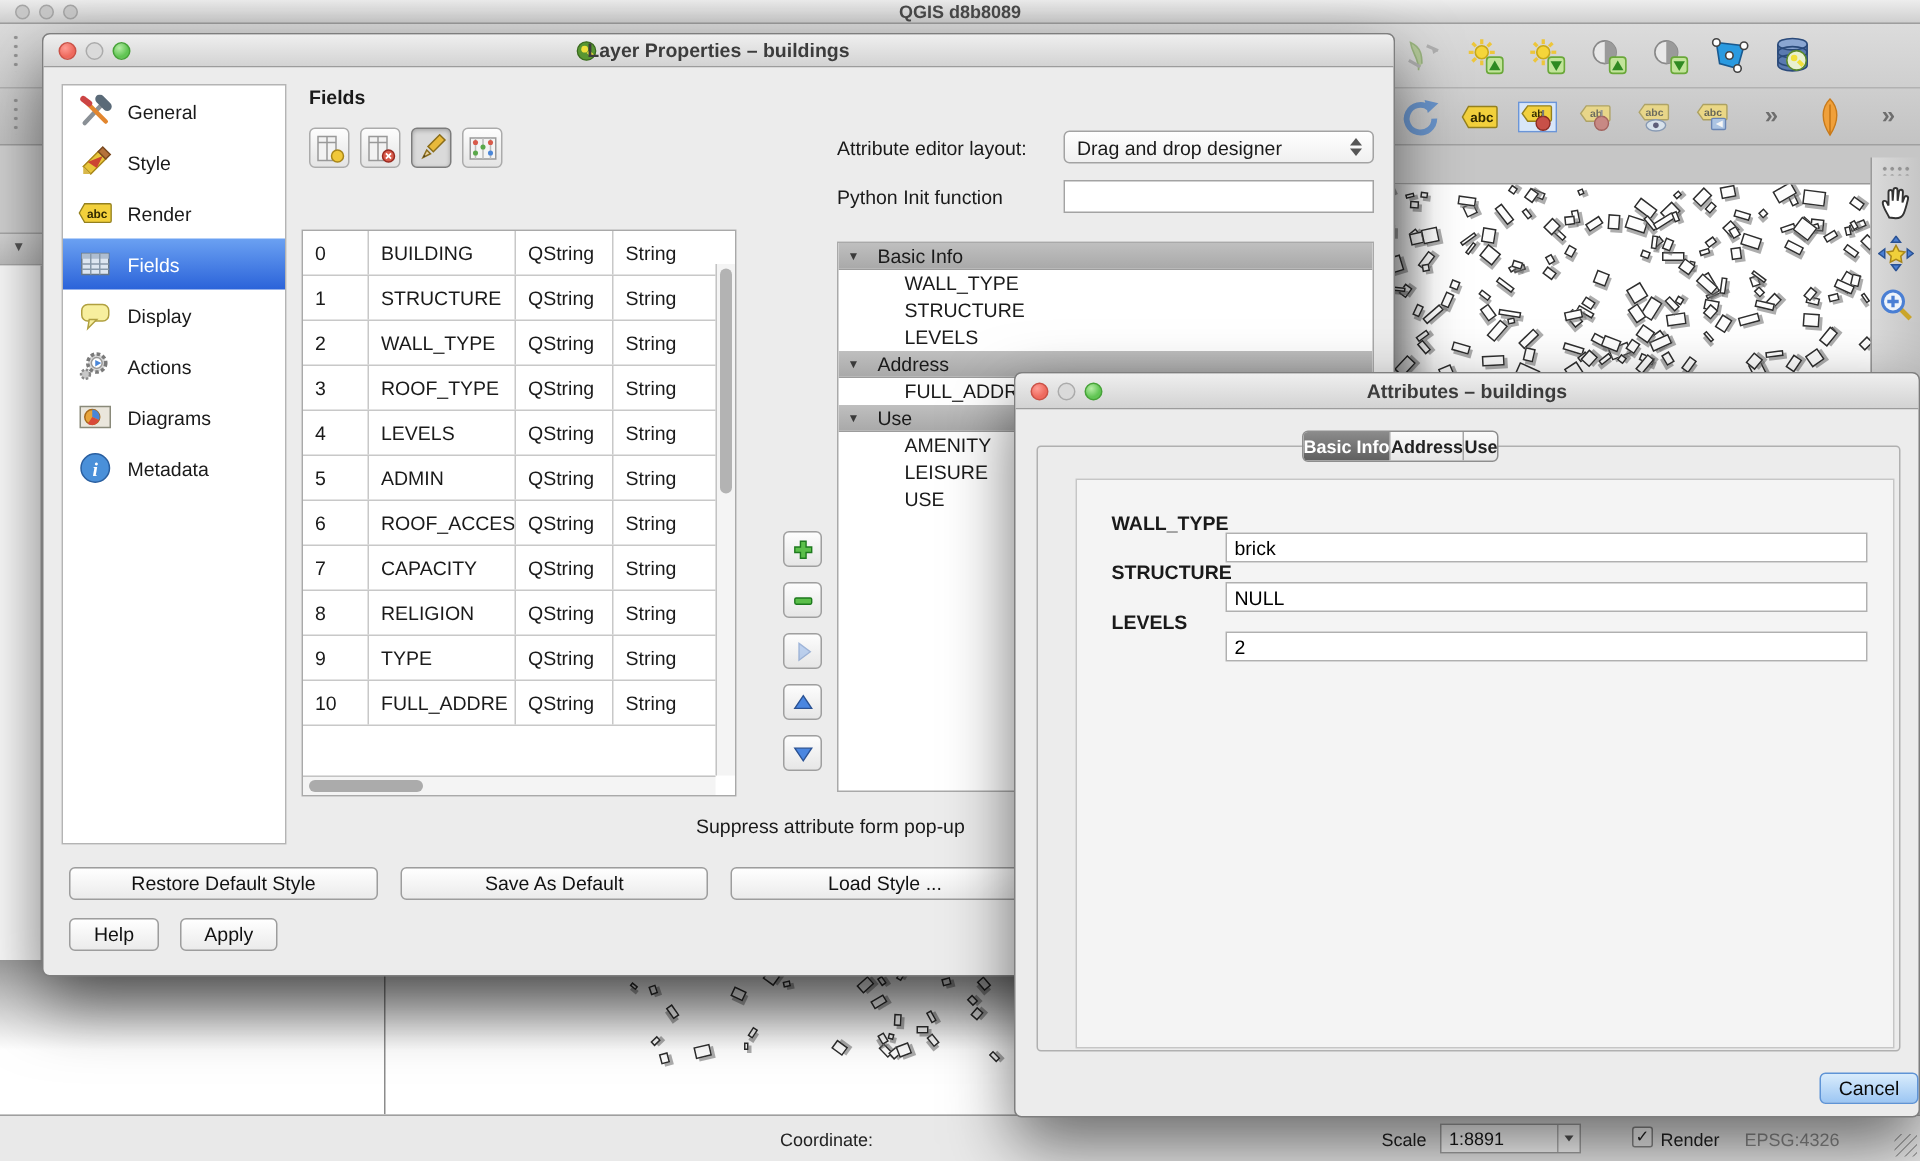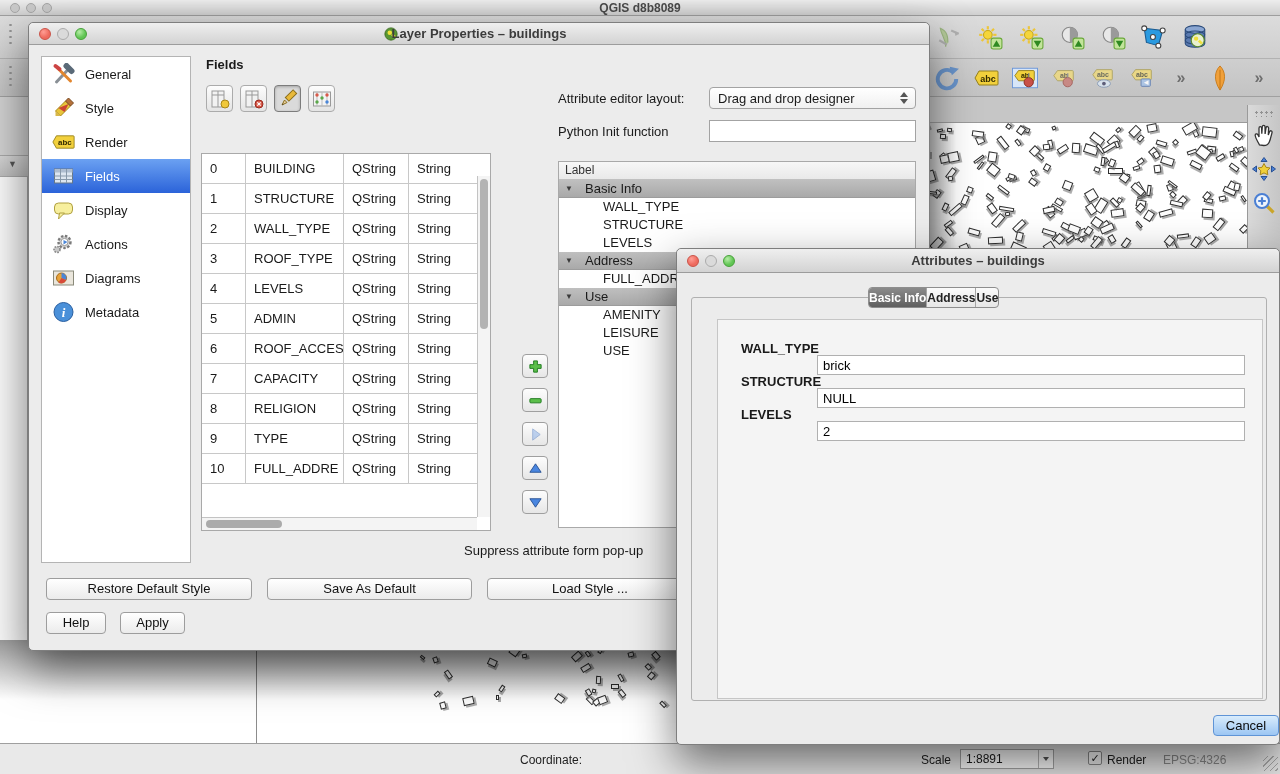--- a/index.html
+++ b/index.html
@@ -929,21 +929,20 @@
     <span class="stepper">
         <span class="tri-up"></span>
         <span class="tri-down"></span>
       </span>
   </div>
 
   <div class="lp-label" style="left:529px;top:101px">Python Init function</div>
   <input class="txt-input" style="left: 680px; top: 97px; width: 207px;" value="">
 
   <div class="dtree">
-    <div class="dtree-head">Label</div>
     <div>
         <div class="tree-group">
           <span class="tri">▼</span>
           <span>Basic Info</span>
         </div>
         <div class="tree-child">WALL_TYPE</div>
         <div class="tree-child">STRUCTURE</div>
         <div class="tree-child">LEVELS</div>
         <div class="tree-group">
           <span class="tri">▼</span>

